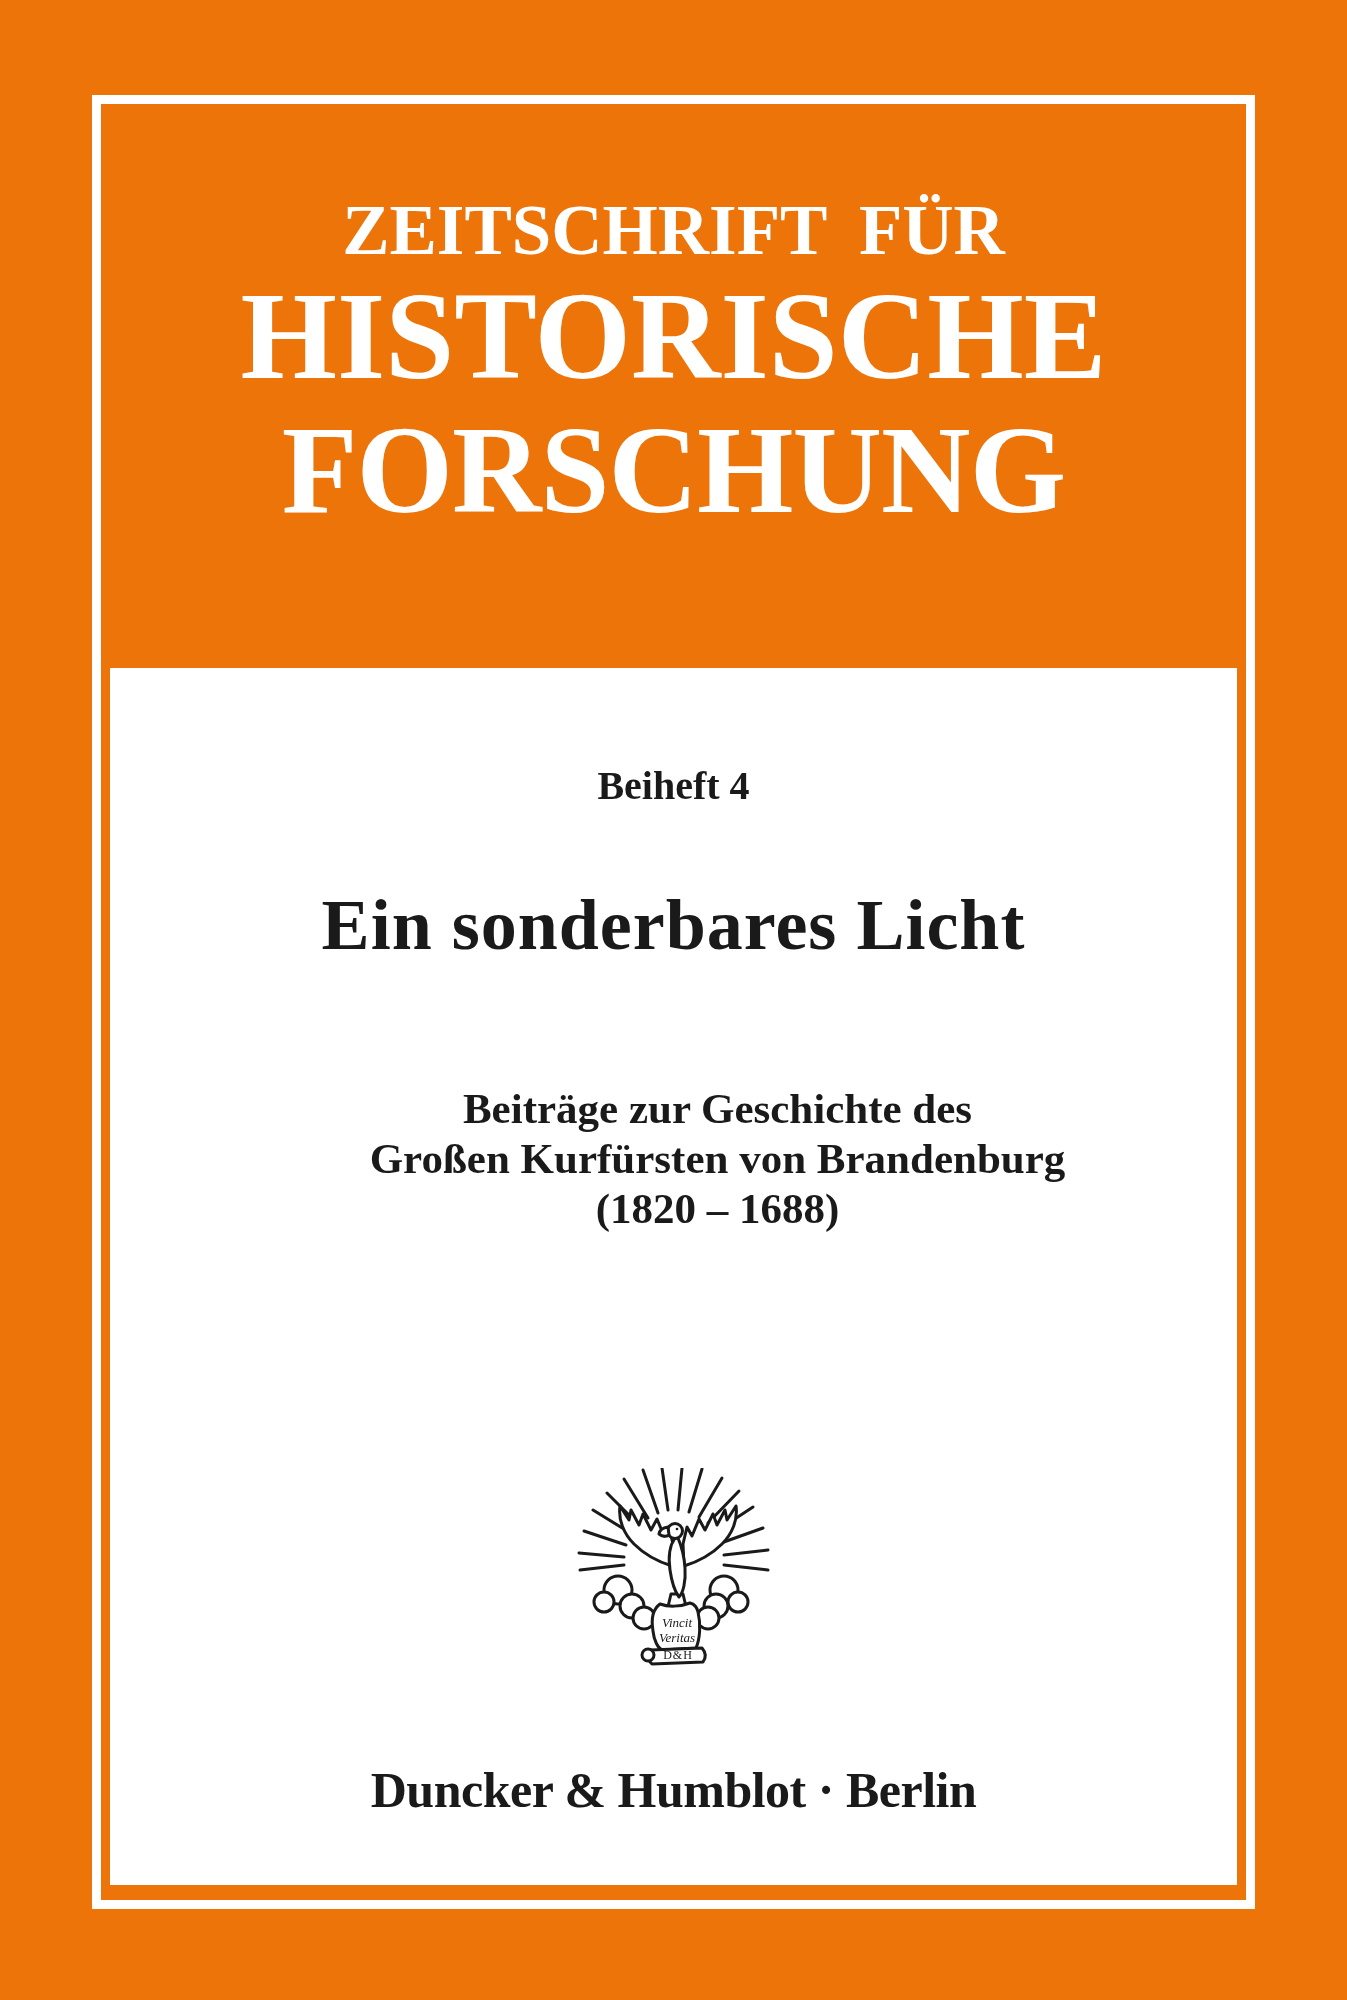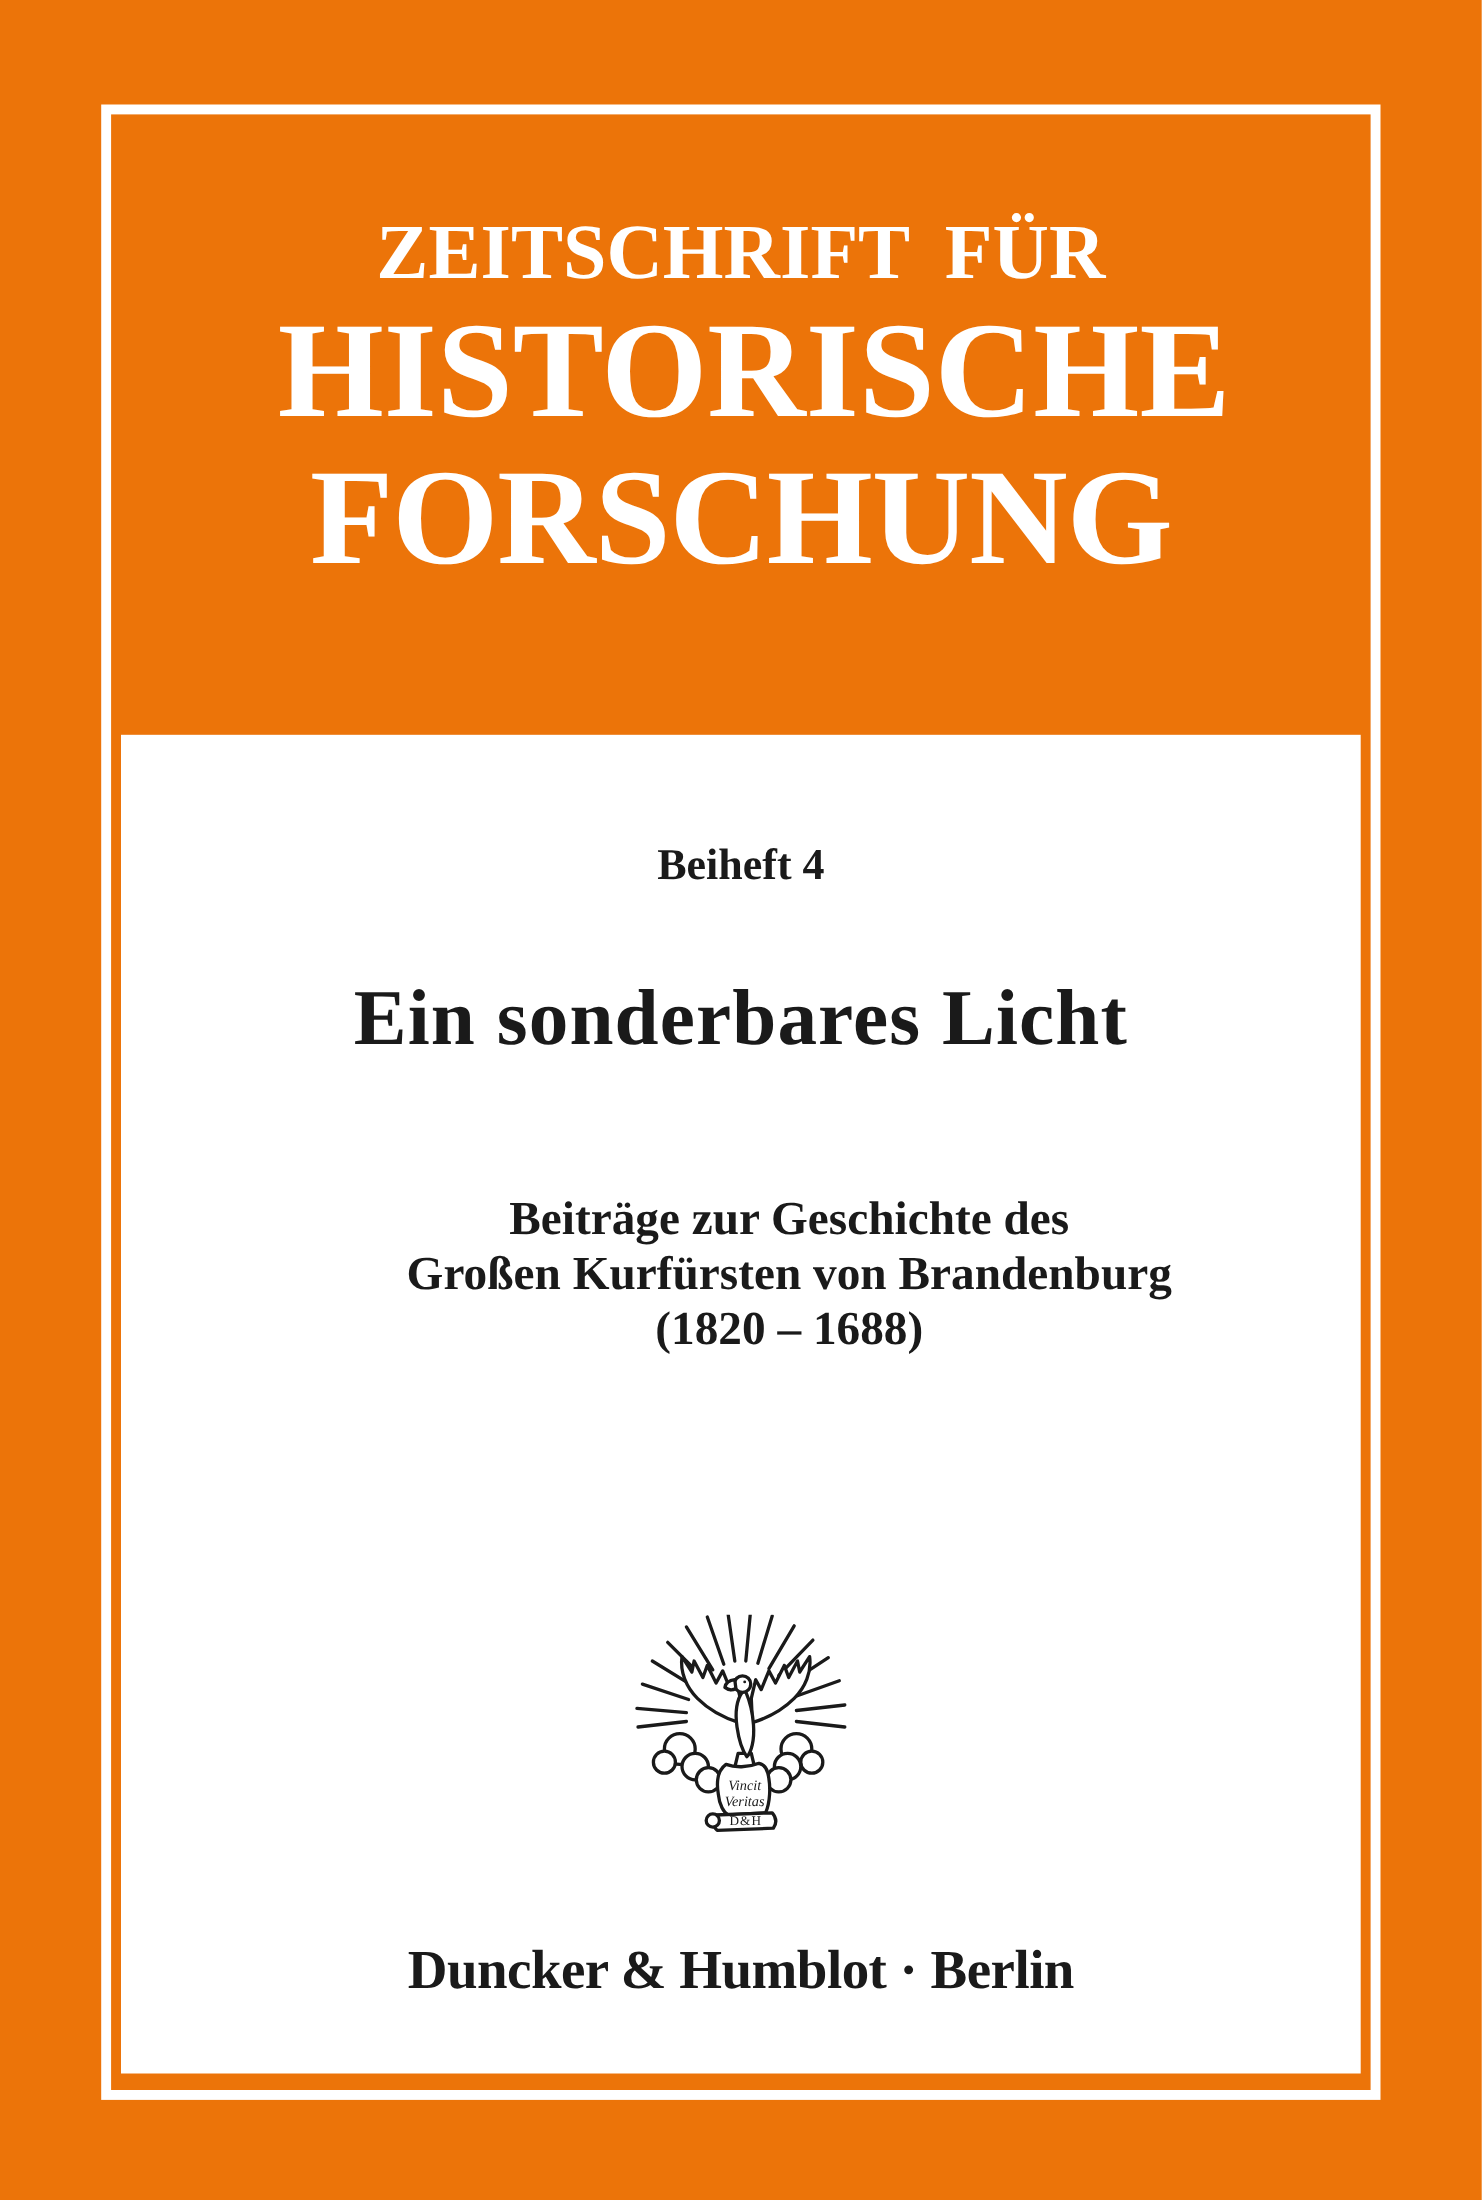--- a/index.html
+++ b/index.html
@@ -19,21 +19,21 @@
     position: absolute; left: 110px; top: 668px;
     width: 1127px; height: 1217px;
     background: var(--paper, #ffffff);
   }
   .mast-line {
     position: absolute; left: 92px; width: 1163px;
     text-align: center; color: var(--paper, #ffffff);
     font-weight: bold; line-height: 1; white-space: nowrap;
   }
   .mast-1 { top: 180px; font-size: 71px; word-spacing: 15px; margin-top: 15px; }
-  .mast-2 { top: 275px; font-size: 124px; padding-left: 12px; }
+  .mast-2 { top: 275px; font-size: 124px; }
   .mast-3 { top: 409px; font-size: 124px; letter-spacing: -1px; }
 
   .panel .textblock {
     position: absolute; left: 0; width: 100%;
     text-align: center; color: var(--ink, #1a1a1a);
     font-weight: bold; white-space: nowrap;
   }
   .series    { top: 98px;   font-size: 40px; line-height: 1; }
   .booktitle { top: 218px;  font-size: 72px; line-height: 78px; letter-spacing: 1px; }
   .subtitle  { top: 416px;  font-size: 43px; line-height: 50px; padding-left: 44px; }

